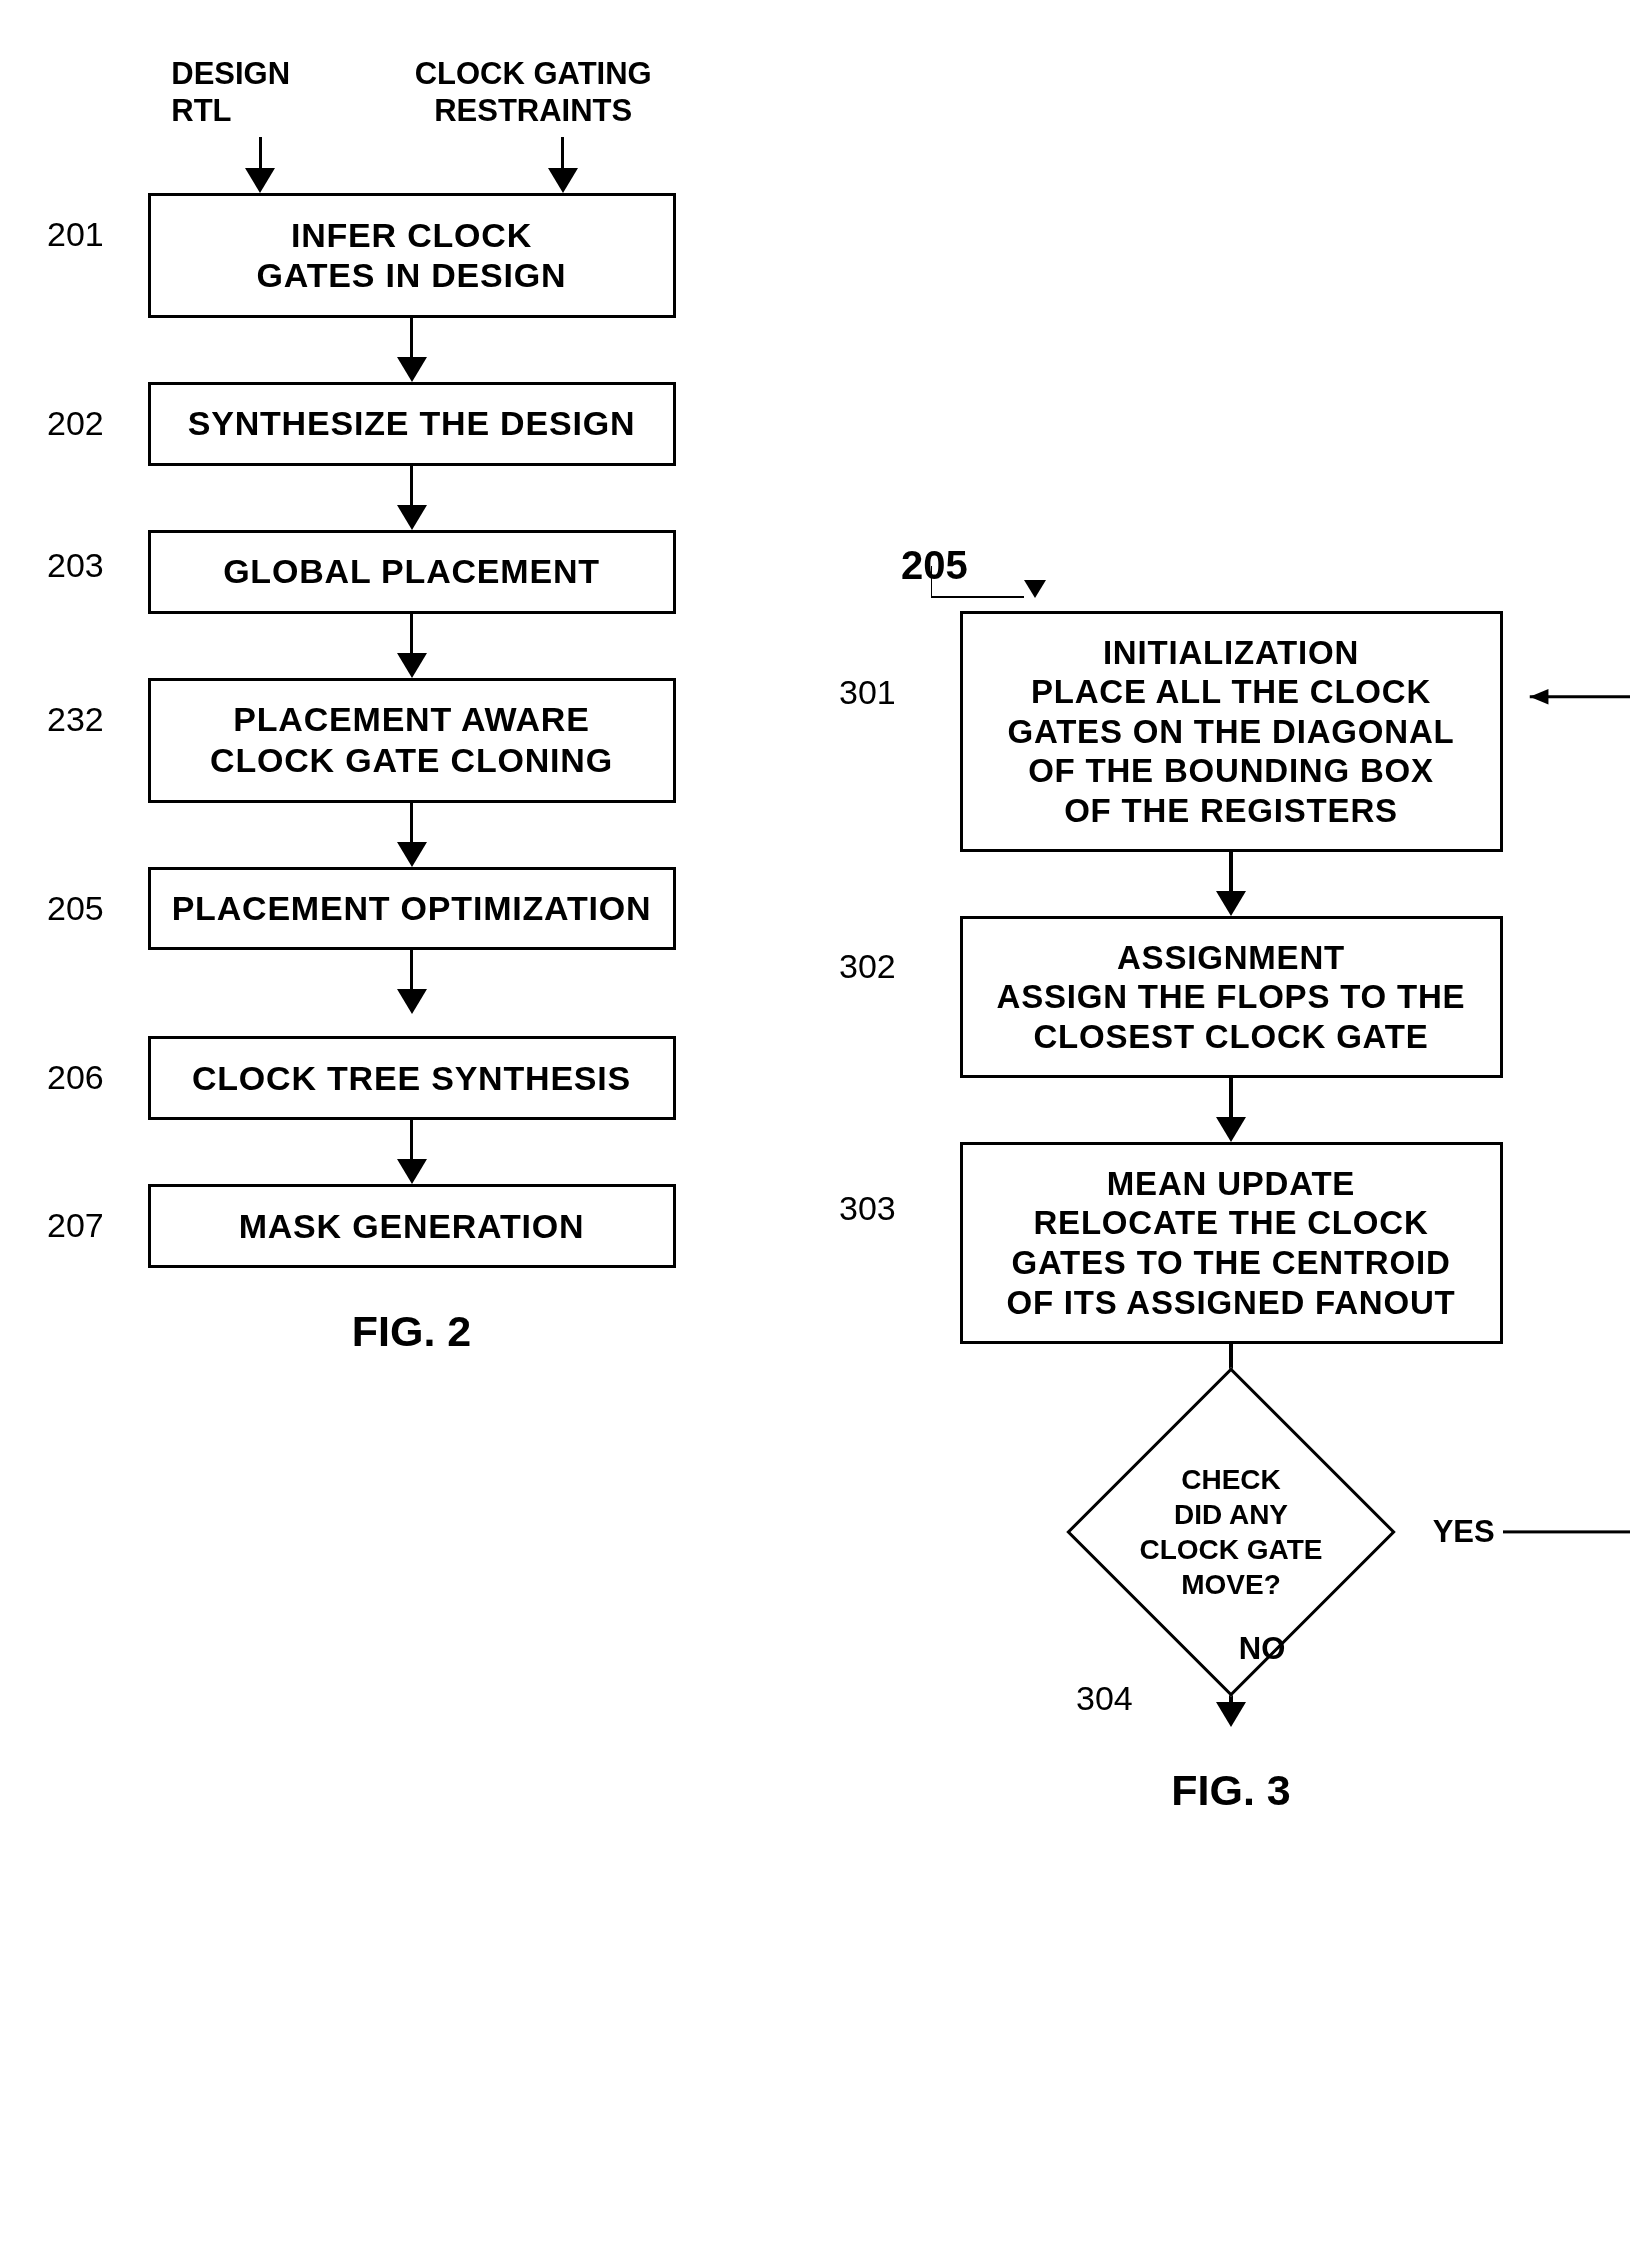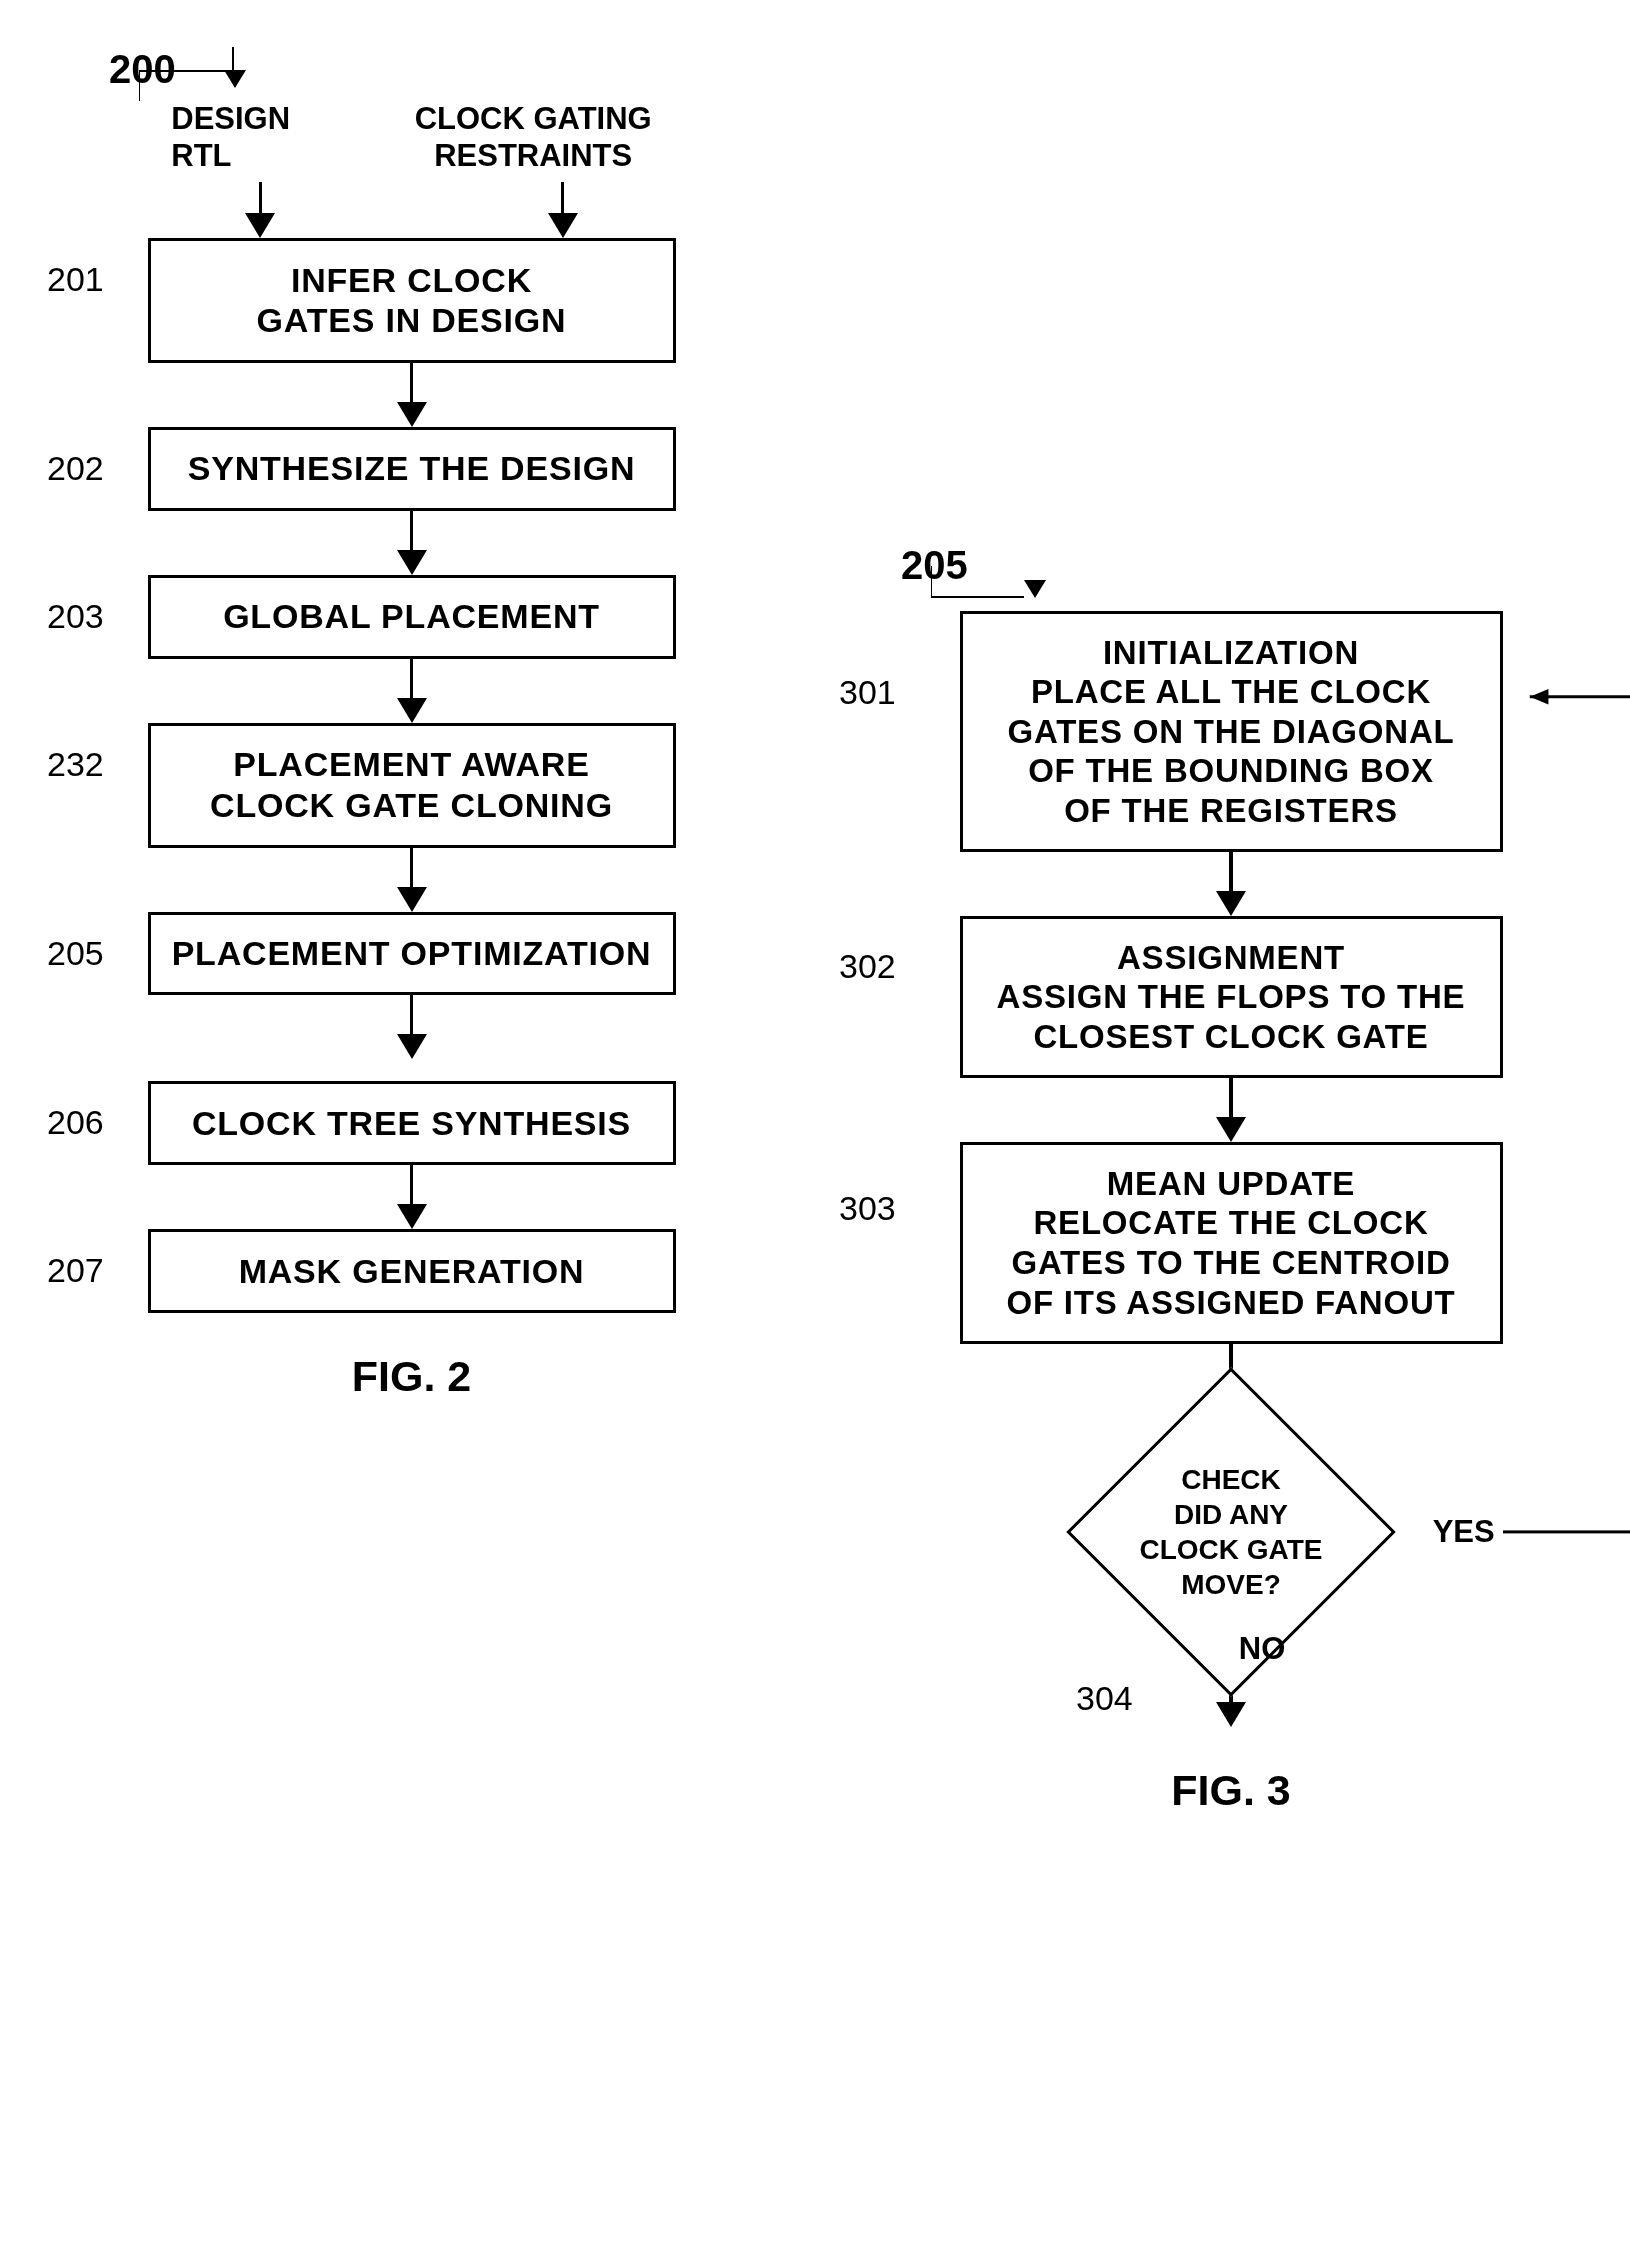--- a/index.html
+++ b/index.html
@@ -93,27 +93,20 @@
       border-top: 25px solid #000;
     }
   </style>
 </head>
 <body>
 
 <div class="page">
 
   <div class="left-col">
 
-    <div style="position:relative; width:605px; margin-left:47px; margin-bottom:0;">
-      <div style="font-size:40px; font-weight:bold; margin-bottom:6.2px; margin-left:0px;">200</div>
-      <div style="position:absolute; left:29.5px; top:23px; width:1.6px; height:31px; background:#000;"></div>
-      <div style="position:absolute; left:29.5px; top:23px; width:93px; height:1.6px; background:#000;"></div>
-      <div style="position:absolute; left:123px; top:0px; width:1.6px; height:25px; background:#000;"></div>
-      <div style="position:absolute; left:115px; top:23px; width:0; height:0; border-left:11px solid transparent; border-right:11px solid transparent; border-top:18.6px solid #000;"></div>
-    </div>
 
     <div style="position:relative; width:605px; margin-left:47px; margin-bottom:0; display:flex; justify-content:space-around; margin-top:7.8px;">
       <div style="text-align:left; font-size:31px; font-weight:bold; line-height:1.2;">DESIGN<br>RTL</div>
       <div style="text-align:center; font-size:31px; font-weight:bold; line-height:1.2;">CLOCK GATING<br>RESTRAINTS</div>
     </div>
 
     <div style="position:relative; width:605px; margin-left:47px; display:flex; justify-content:space-around; margin-top:7.8px;">
       <div class="v-arrow">
         <div class="v-line" style="height:31px;"></div>
         <div class="arrowhead-down"></div>
@@ -139,21 +132,21 @@
       <div class="fig2-step" style="position:relative;">
         <div class="num-label" style="position:absolute; left:-62px; top:22px; font-size:34px;">202</div>
         <div class="flow-box">SYNTHESIZE THE DESIGN</div>
         <div class="v-arrow">
           <div class="v-line" style="height:39px;"></div>
           <div class="arrowhead-down"></div>
         </div>
       </div>
 
       <div class="fig2-step" style="position:relative;">
-        <div class="num-label" style="position:absolute; left:-62px; top:22px; font-size:34px;">203</div>
+        <div class="num-label" style="position:absolute; left:-62px; top:16px; font-size:34px;">203</div>
         <div class="flow-box">GLOBAL PLACEMENT</div>
         <div class="v-arrow">
           <div class="v-line" style="height:39px;"></div>
           <div class="arrowhead-down"></div>
         </div>
       </div>
 
       <div class="fig2-step" style="position:relative;">
         <div class="num-label" style="position:absolute; left:-62px; top:22px; font-size:34px;">232</div>
         <div class="flow-box" style="white-space:pre-line;">PLACEMENT AWARE

